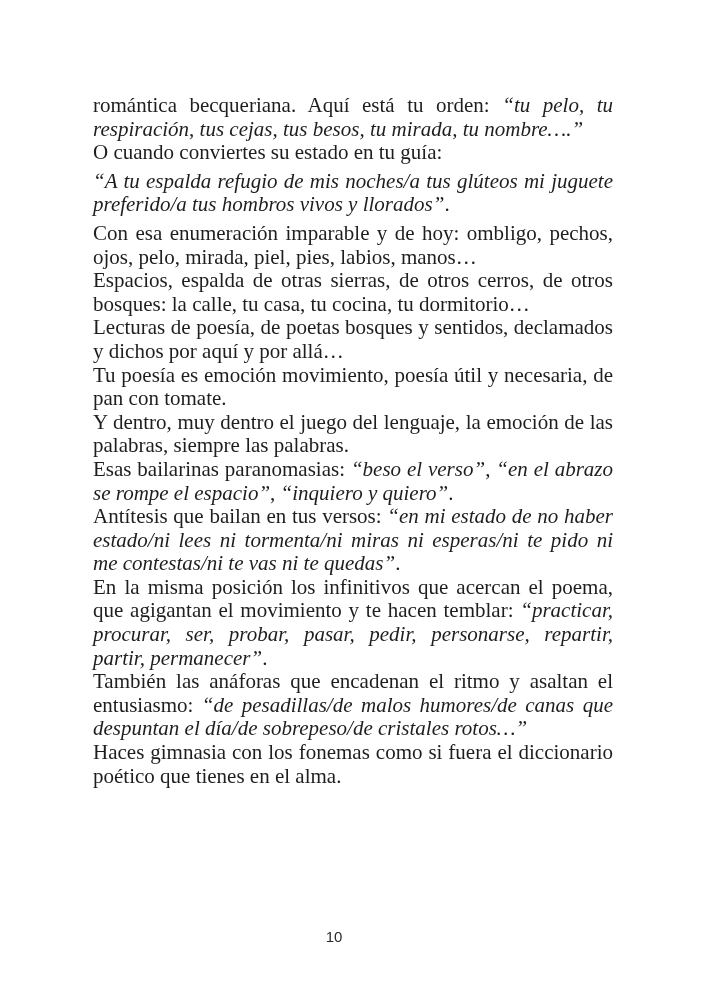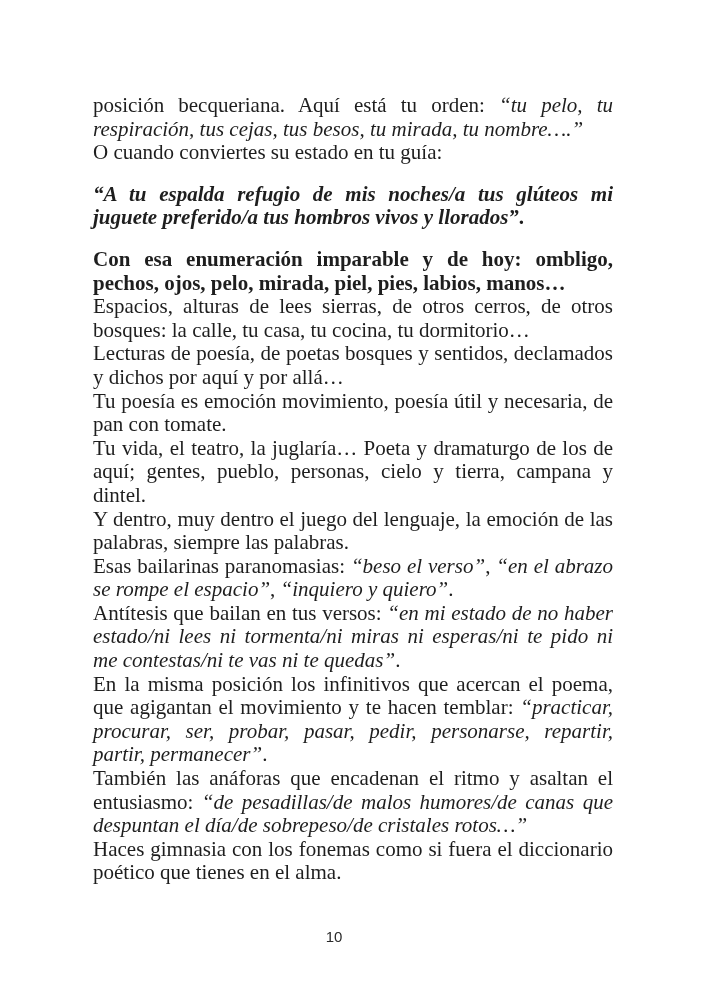--- a/index.html
+++ b/index.html
@@ -25,50 +25,48 @@
     font-size: 21px;
     line-height: 23.6px;
     color: #1e1e1e;
     text-align: justify;
   }
   .text-block p {
     margin: 0;
     padding: 0;
   }
   .text-block p.spaced {
-    margin-top: 18px;
-    font-weight: bold;
+    margin-top: 5px;
   }
   .it {
     font-style: italic;
   }
   .page-number {
     position: absolute;
     left: 0;
     top: 928px;
     width: 668px;
     text-align: center;
     font-family: "Liberation Sans", "DejaVu Sans", sans-serif;
     font-size: 15px;
     color: #2a2a2a;
   }
 </style>
 </head>
 <body>
 
 <main class="page">
   <section class="text-block">
-      <p class=""><span>posición becqueriana. Aquí está tu orden: </span><span class="it">“tu pelo, tu respiración, tus cejas, tus besos, tu mirada, tu nombre….”</span></p>
+      <p class=""><span>romántica becqueriana. Aquí está tu orden: </span><span class="it">“tu pelo, tu respiración, tus cejas, tus besos, tu mirada, tu nombre….”</span></p>
       <p class=""><span>O cuando conviertes su estado en tu guía:</span></p>
       <p class="spaced"><span class="it">“A tu espalda refugio de mis noches/a tus glúteos mi juguete preferido/a tus hombros vivos y llorados”</span><span>.</span></p>
       <p class="spaced"><span>Con esa enumeración imparable y de hoy: ombligo, pechos, ojos, pelo, mirada, piel, pies, labios, manos…</span></p>
-      <p class=""><span>Espacios, alturas de lees sierras, de otros cerros, de otros bosques: la calle, tu casa, tu cocina, tu dormitorio…</span></p>
+      <p class=""><span>Espacios, espalda de otras sierras, de otros cerros, de otros bosques: la calle, tu casa, tu cocina, tu dormitorio…</span></p>
       <p class=""><span>Lecturas de poesía, de poetas bosques y sentidos, declamados y dichos por aquí y por allá…</span></p>
       <p class=""><span>Tu poesía es emoción movimiento, poesía útil y necesaria, de pan con tomate.</span></p>
-      <p class=""><span>Tu vida, el teatro, la juglaría… Poeta y dramaturgo de los de aquí; gentes, pueblo, personas, cielo y tierra, campana y dintel.</span></p>
       <p class=""><span>Y dentro, muy dentro el juego del lenguaje, la emoción de las palabras, siempre las palabras.</span></p>
       <p class=""><span>Esas bailarinas paranomasias: </span><span class="it">“beso el verso”</span><span>, </span><span class="it">“en el abrazo se rompe el espacio”</span><span>, </span><span class="it">“inquiero y quiero”</span><span>.</span></p>
       <p class=""><span>Antítesis que bailan en tus versos: </span><span class="it">“en mi estado de no haber estado/ni lees ni tormenta/ni miras ni esperas/ni te pido ni me contestas/ni te vas ni te quedas”</span><span>.</span></p>
       <p class=""><span>En la misma posición los infinitivos que acercan el poema, que agigantan el movimiento y te hacen temblar: </span><span class="it">“practicar, procurar, ser, probar, pasar, pedir, personarse, repartir, partir, permanecer”</span><span>.</span></p>
       <p class=""><span>También las anáforas que encadenan el ritmo y asaltan el entusiasmo: </span><span class="it">“de pesadillas/de malos humores/de canas que despuntan el día/de sobrepeso/de cristales rotos…”</span></p>
       <p class=""><span>Haces gimnasia con los fonemas como si fuera el diccionario poético que tienes en el alma.</span></p>
     </section>
   <footer class="page-number">10</footer>
 </main>
 

